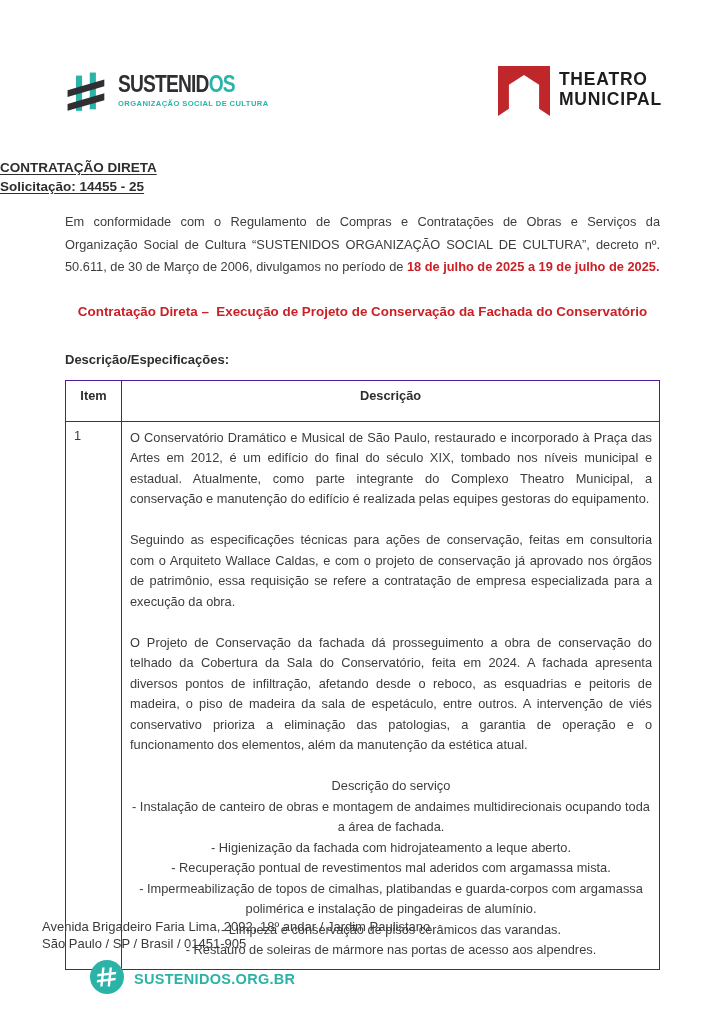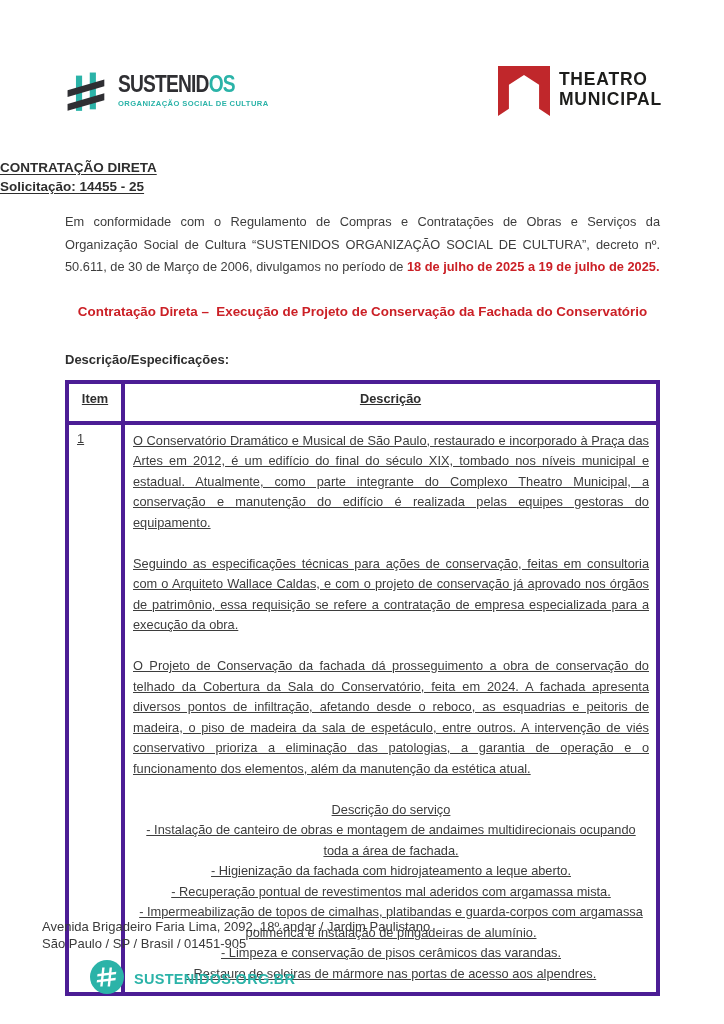--- a/index.html
+++ b/index.html
@@ -31,21 +31,21 @@
     color:#3d3d3d; }
   .intro .red-bold { color:#cb2026; font-weight:bold; }
 
   .subject { margin-top:25px; text-align:center; font-weight:bold; font-size:13.4px;
     color:#cb2026; white-space:pre-wrap; }
   .section-heading { margin-top:33px; text-align:left; font-weight:bold; font-size:13px;
     color:#2e2e2e; }
 
   
   table.spec { border-collapse:collapse; width:595px; margin-top:13px; table-layout:fixed; }
-  table.spec td, table.spec th { border:4px solid #4c1d95; vertical-align:top;text-decoration:underline; }
+  table.spec td, table.spec th { border:1px solid #4c1d95; vertical-align:top; }
   th.col-item, td.cell-item { width:56px; }
   th.col-item, th.col-desc { font-weight:bold; font-size:12.8px; color:#2e2e2e;
     text-align:center; padding-top:7px; height:41px; }
   td.cell-item { padding:6px 6px 0 8px; font-size:12.8px; }
   td.cell-desc { padding:6px 7px 8px 8px; font-size:12.8px; line-height:20.5px; }
   td.cell-desc p { text-align:justify; margin:0 0 20.5px 0; }
   .svc-line { text-align:center; }
 
   
   .footer { position:absolute; left:42px; top:919px; width:640px; }

